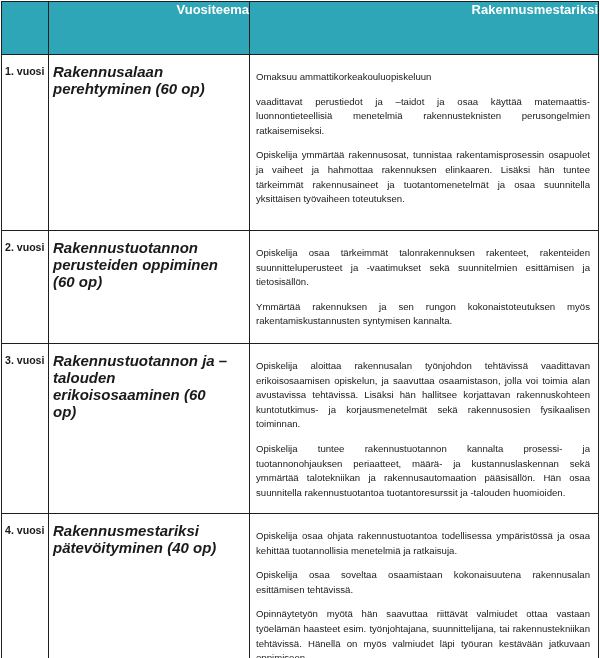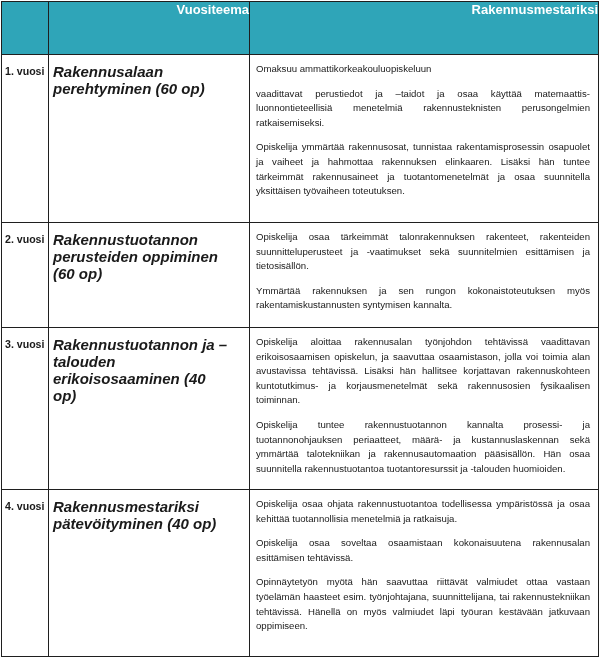--- a/index.html
+++ b/index.html
@@ -36,21 +36,21 @@
       padding: 9px 0 0 3px;
       white-space: nowrap;
     }
     td.theme {
       font-weight: bold;
       font-style: italic;
       font-size: 15px;
       line-height: 17px;
       padding: 8px 18px 0 4px;
     }
-    td.goals { padding: 7px 8px 6px 6px; text-align: justify; }
+    td.goals { padding: 15px 8px 6px 6px; text-align: justify; }
     td.goals p { margin: 0 0 10px 0; }
     td.goals p:last-child { margin-bottom: 0; }
     tr.r1 td { height: 154px; }
     tr.r2 td { height: 91px; margin-left: 14px; }
     tr.r3 td { height: 148px; }
     tr.r4 td { height: 153px; }
   </style>
 </head>
 <body>
 
@@ -80,21 +80,21 @@
     <tr class="r2">
       <td class="year">2. vuosi</td>
       <td class="theme">Rakennustuotannon perusteiden oppiminen  (60 op)</td>
       <td class="goals">
         <p>Opiskelija osaa tärkeimmät talonrakennuksen rakenteet, rakenteiden suunnitteluperusteet ja -vaatimukset sekä suunnitelmien esittämisen ja tietosisällön.</p>
         <p>Ymmärtää rakennuksen ja sen rungon kokonaistoteutuksen myös rakentamiskustannusten syntymisen kannalta.</p>
       </td>
     </tr>
     <tr class="r3">
       <td class="year">3. vuosi</td>
-      <td class="theme">Rakennustuotannon ja –talouden erikoisosaaminen (40 op)</td>
+      <td class="theme">Rakennustuotannon ja –talouden erikoisosaaminen (60 op)</td>
       <td class="goals">
         <p>Opiskelija aloittaa rakennusalan työnjohdon tehtävissä vaadittavan erikoisosaamisen opiskelun, ja saavuttaa osaamistason, jolla voi toimia alan avustavissa tehtävissä. Lisäksi hän hallitsee korjattavan rakennuskohteen kuntotutkimus- ja korjausmenetelmät sekä rakennusosien fysikaalisen toiminnan.</p>
         <p>Opiskelija tuntee rakennustuotannon kannalta prosessi- ja tuotannonohjauksen periaatteet, määrä- ja kustannuslaskennan sekä ymmärtää talotekniikan ja rakennusautomaation pääsisällön. Hän osaa suunnitella rakennustuotantoa tuotantoresurssit ja -talouden huomioiden.</p>
       </td>
     </tr>
     <tr class="r4">
       <td class="year">4. vuosi</td>
       <td class="theme">Rakennusmestariksi pätevöityminen (40 op)</td>
       <td class="goals">
         <p>Opiskelija osaa ohjata rakennustuotantoa todellisessa ympäristössä ja osaa kehittää tuotannollisia menetelmiä ja ratkaisuja.</p>

